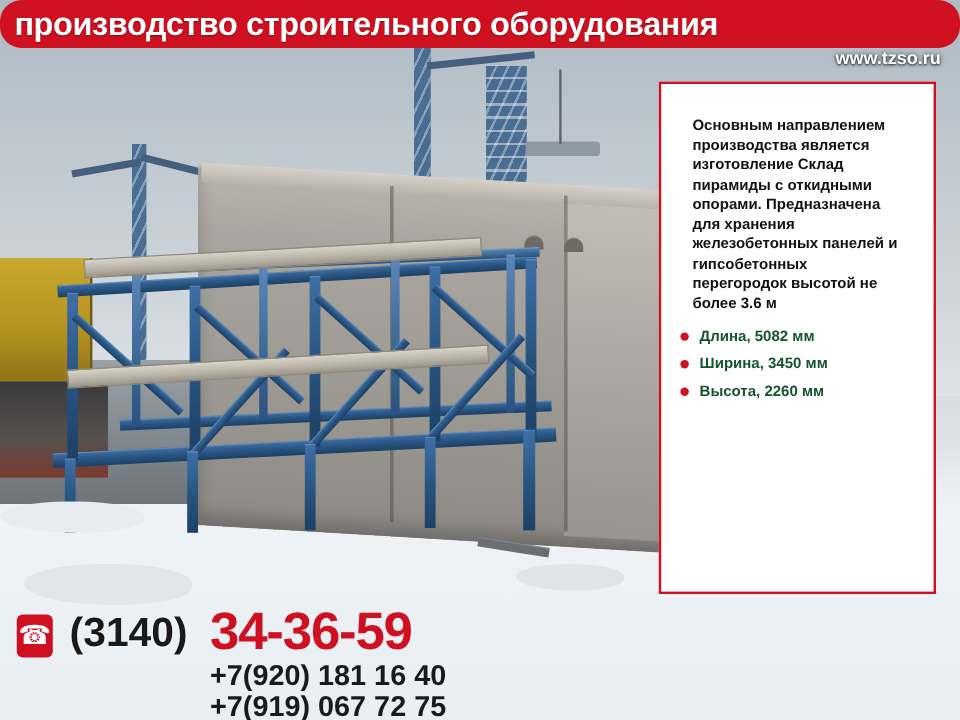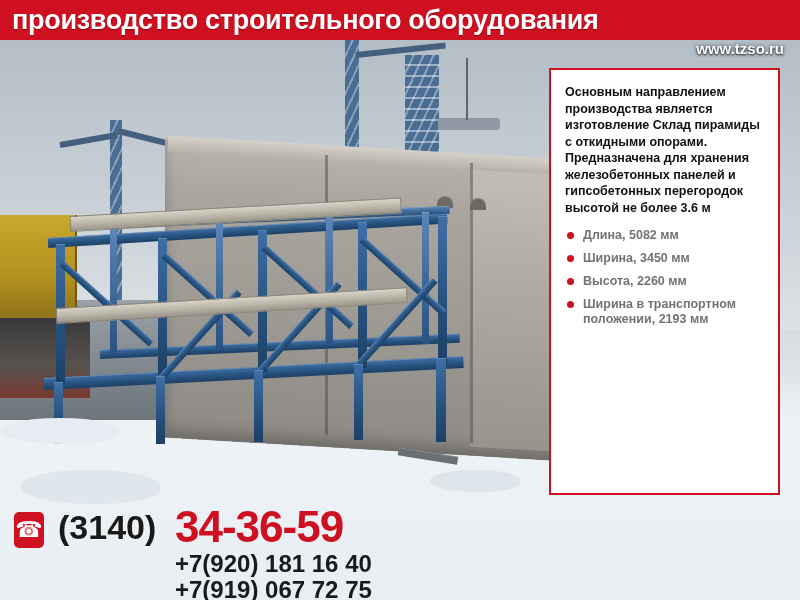--- a/index.html
+++ b/index.html
@@ -126,20 +126,21 @@
     border-radius: 50% 50% 45% 55%;
   }
 
   
   .header-bar {
     position: absolute;
     left: 0; top: 0; width: 800px; height: 40px;
     background: #cf1020;
     display: flex;
     align-items: flex-end;
+    border-radius: 18px;
   }
   .header-bar .title {
     color: #ffffff;
     font-size: 27px;
     font-weight: bold;
     line-height: 40px;
     white-space: nowrap;
     padding-left: 12px;
     letter-spacing: -0.3px;
     text-shadow: 0 1px 1px rgba(0,0,0,0.35);
@@ -157,21 +158,21 @@
   .info-panel {
     position: absolute;
     left: 549px; top: 68px;
     width: 231px; height: 427px;
     background: #ffffff;
     border: 2px solid #cf1020;
     box-sizing: border-box;
     padding: 14px 12px 10px 14px;
   }
   .info-panel p {
-    margin: 0;
+    margin: 12px;
     color: #111;
     font-size: 12.5px;
     font-weight: bold;
     line-height: 16.5px;
   }
   .spec-title {
     margin-top: 16px !important;
     font-size: 12.5px;
     font-weight: bold;
     color: #111;
@@ -180,21 +181,21 @@
     list-style: none;
     margin: 12px 0 0 0;
     padding: 0;
   }
   .spec-list li {
     position: relative;
     padding-left: 18px;
     margin-bottom: 8px;
     font-size: 12.5px;
     font-weight: bold;
-    color: #737373;
+    color: #14532d;
     line-height: 15px;
   }
   .spec-list li .dot {
     position: absolute;
     left: 2px; top: 4px;
     width: 7px; height: 7px;
     border-radius: 50%;
     background: #cf1020;
   }
 
@@ -318,21 +319,20 @@
     <div class="title">производство строительного оборудования</div>
   </div>
   <div class="site-url">www.tzso.ru</div>
 
   <div class="info-panel">
     <p>Основным направлением производства является изготовление Склад пирамиды с откидными опорами. Предназначена для хранения железобетонных панелей и гипсобетонных перегородок высотой не более 3.6 м</p>
     <ul class="spec-list">
       <li><span class="dot"></span><span>Длина,  5082 мм</span></li>
       <li><span class="dot"></span><span>Ширина,  3450 мм</span></li>
       <li><span class="dot"></span><span>Высота,  2260 мм</span></li>
-      <li><span class="dot"></span><span>Ширина в транспортном положении,  2193 мм</span></li>
     </ul>
   </div>
 
   <div class="contact">
     <div class="phone-icon">☎</div>
     <div class="code">(3140)</div>
     <div class="main-phone">34-36-59</div>
     <div class="alt-phone-1">+7(920) 181 16 40</div>
     <div class="alt-phone-2">+7(919) 067 72 75</div>
   </div>

